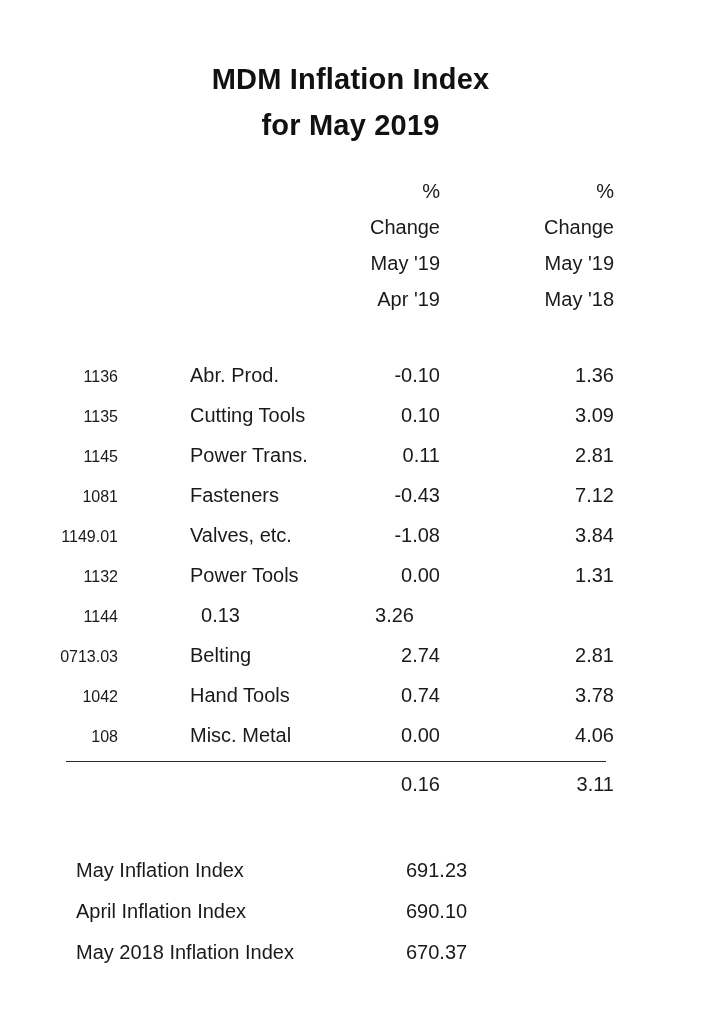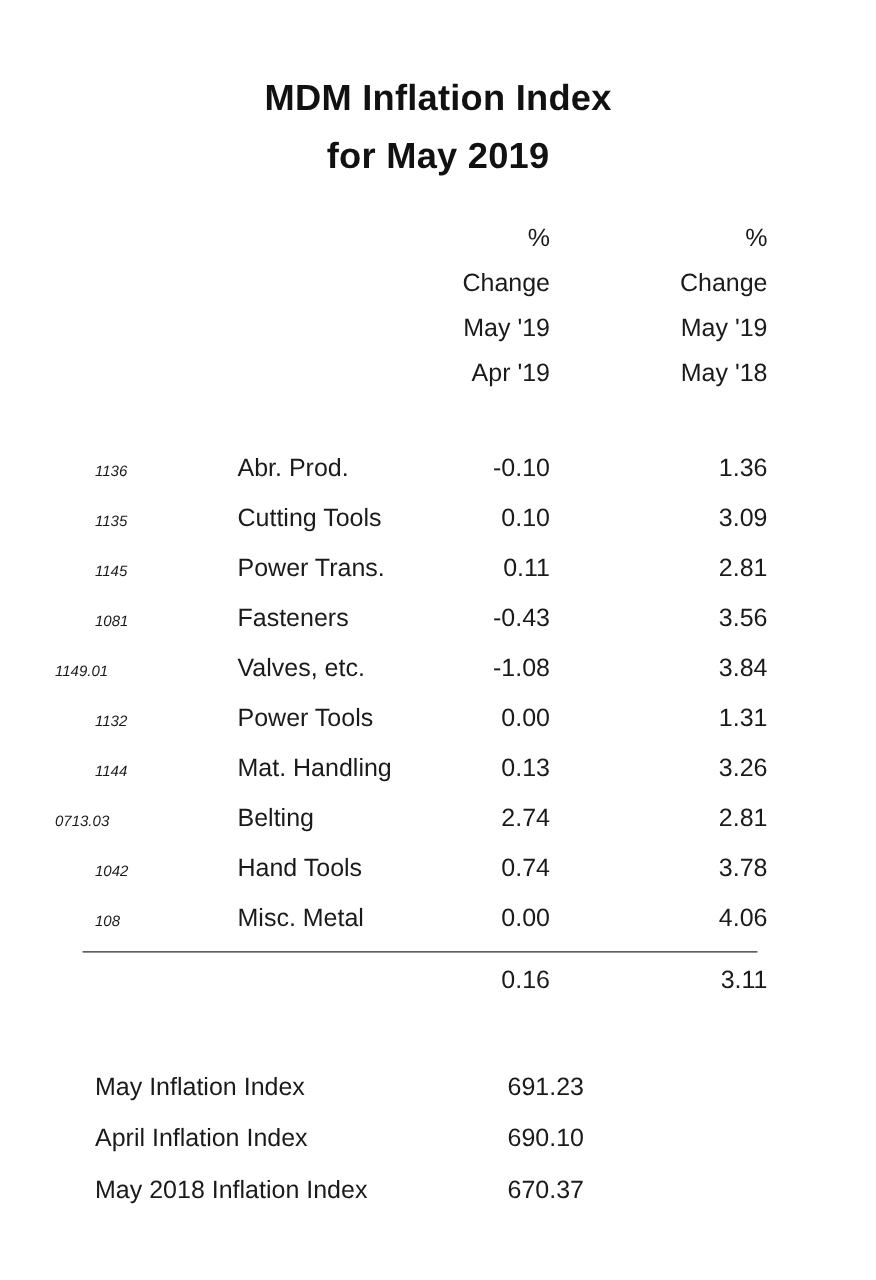--- a/index.html
+++ b/index.html
@@ -74,28 +74,27 @@
     margin-top: 38px;
   }
   .row {
     display: flex;
     align-items: baseline;
     line-height: 1.0;
   }
   .cell-code {
     width: 118px;
     flex: 0 0 118px;
-    text-align: left;
+    text-align: right;
     padding-left: 76px;
     box-sizing: border-box;
-    font-size: 12px;
+    font-size: 16px;
     padding-top: 10px;
     padding-bottom: 10px;
     white-space: nowrap;
-    font-style: italic;
   }
   .cell-code.narrow {
     padding-left: 44px;
   }
   .cell-name {
     width: 200px;
     flex: 0 0 200px;
     text-align: left;
     padding-left: 72px;
     box-sizing: border-box;
@@ -219,42 +218,41 @@
       <div class="cell-num">0.11</div>
       <div class="gap"></div>
       <div class="cell-num">2.81</div>
     </div>
 
     <div class="row">
       <div class="cell-code">1081</div>
       <div class="cell-name">Fasteners</div>
       <div class="cell-num">-0.43</div>
       <div class="gap"></div>
-      <div class="cell-num">3.56</div>
+      <div class="cell-num">7.12</div>
     </div>
 
     <div class="row">
       <div class="cell-code narrow">1149.01</div>
       <div class="cell-name">Valves, etc.</div>
       <div class="cell-num">-1.08</div>
       <div class="gap"></div>
       <div class="cell-num">3.84</div>
     </div>
 
     <div class="row">
       <div class="cell-code">1132</div>
       <div class="cell-name">Power Tools</div>
       <div class="cell-num">0.00</div>
       <div class="gap"></div>
       <div class="cell-num">1.31</div>
     </div>
 
     <div class="row">
       <div class="cell-code">1144</div>
-      <div class="cell-name">Mat. Handling</div>
       <div class="cell-num">0.13</div>
       <div class="gap"></div>
       <div class="cell-num">3.26</div>
     </div>
 
     <div class="row">
       <div class="cell-code narrow">0713.03</div>
       <div class="cell-name">Belting</div>
       <div class="cell-num">2.74</div>
       <div class="gap"></div>

